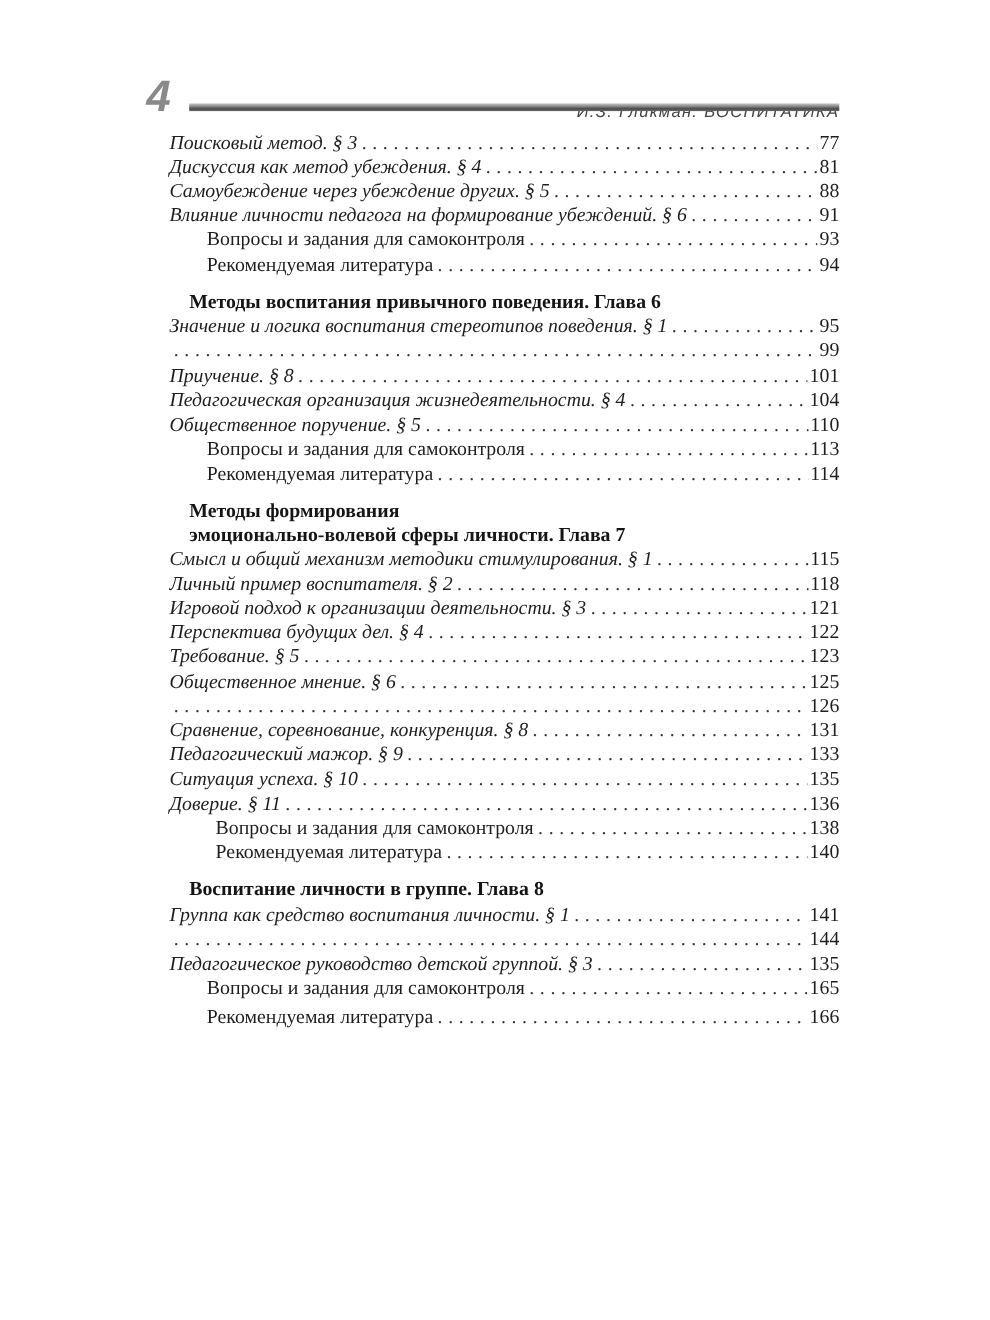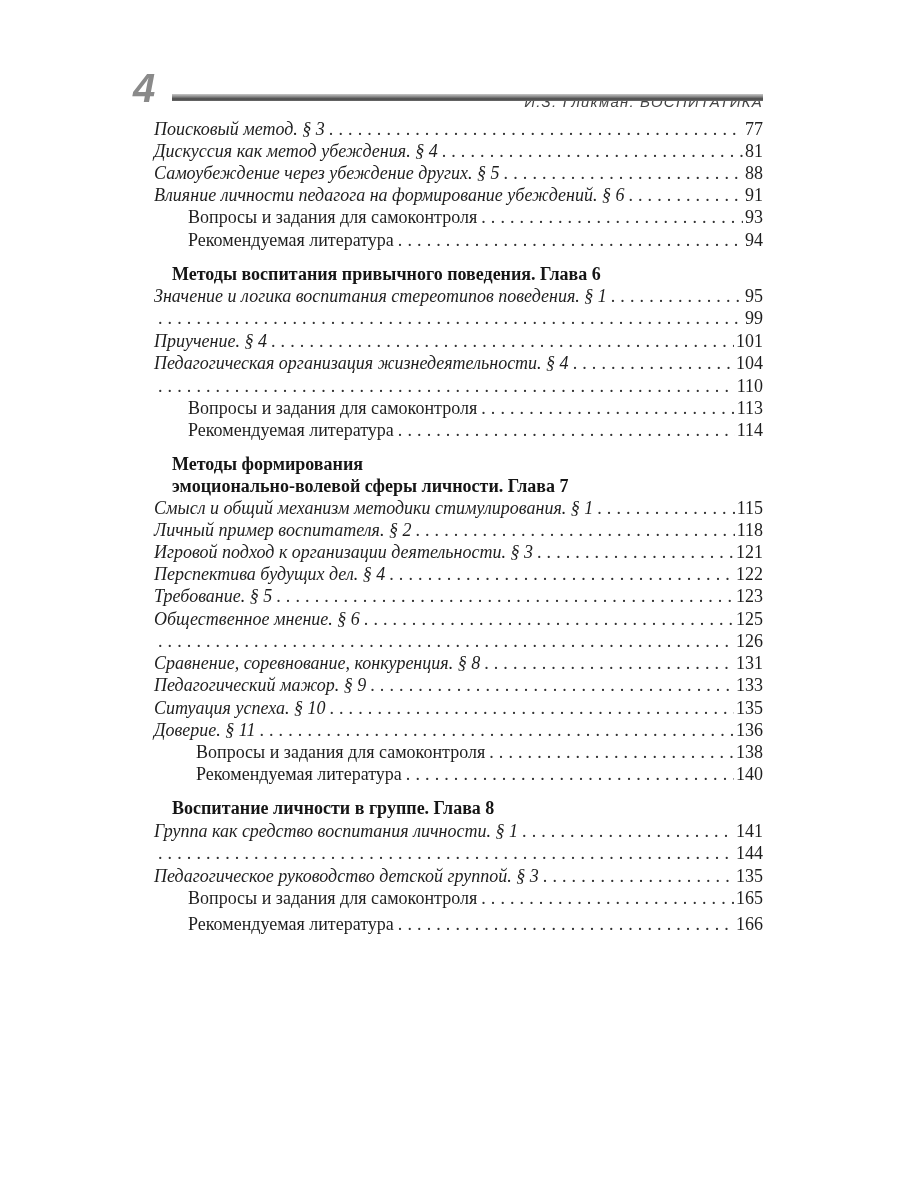--- a/index.html
+++ b/index.html
@@ -145,30 +145,31 @@
   <div class="row section" style="top:285px">
     <span class="title">Значение и логика воспитания стереотипов поведения. § 1</span>
     <span class="dots"></span>
     <span class="pg">95</span>
   </div>
   <div class="row section" style="top:307px">
     <span class="dots"></span>
     <span class="pg">99</span>
   </div>
   <div class="row section" style="top:330px">
-    <span class="title">Приучение. § 4</span>
+    <span class="title">Приучение. § 8</span>
     <span class="dots"></span>
     <span class="pg">101</span>
   </div>
   <div class="row section" style="top:352px">
     <span class="title">Педагогическая организация жизнедеятельности. § 4</span>
     <span class="dots"></span>
     <span class="pg">104</span>
   </div>
   <div class="row section" style="top:375px">
+    <span class="title">Общественное поручение. § 5</span>
     <span class="dots"></span>
     <span class="pg">110</span>
   </div>
   <div class="row sub" style="top:397px">
     <span class="title">Вопросы и задания для самоконтроля</span>
     <span class="dots"></span>
     <span class="pg">113</span>
   </div>
   <div class="row sub" style="top:419px">
     <span class="title">Рекомендуемая литература</span>

